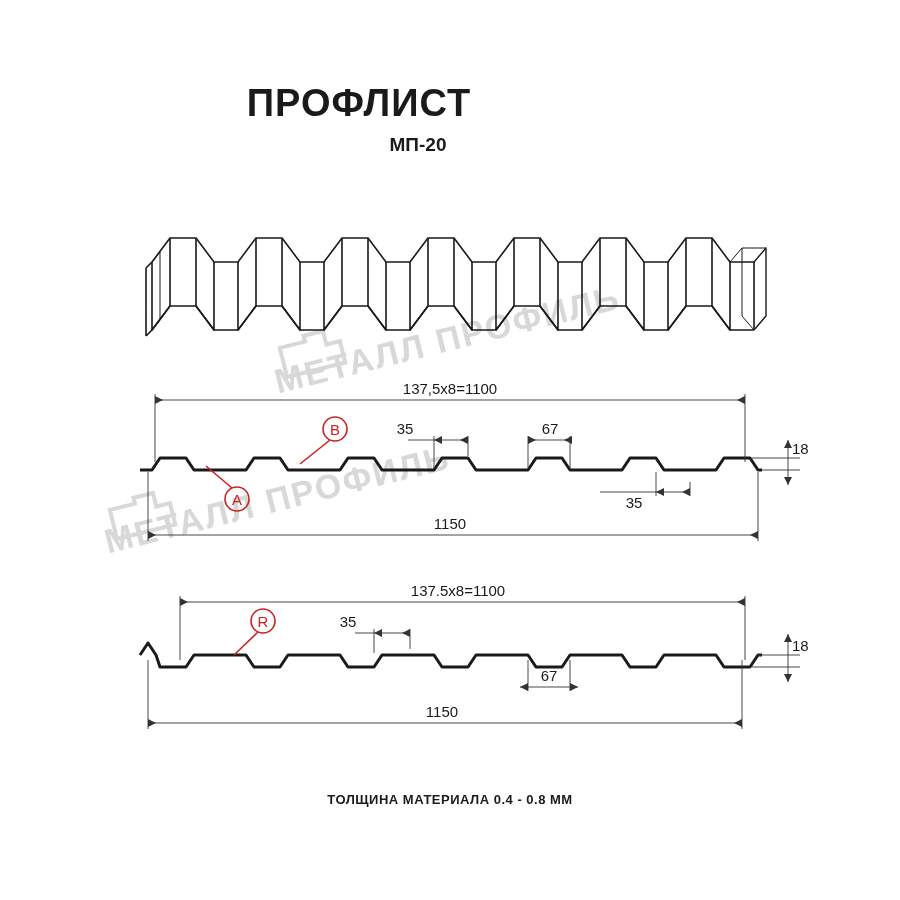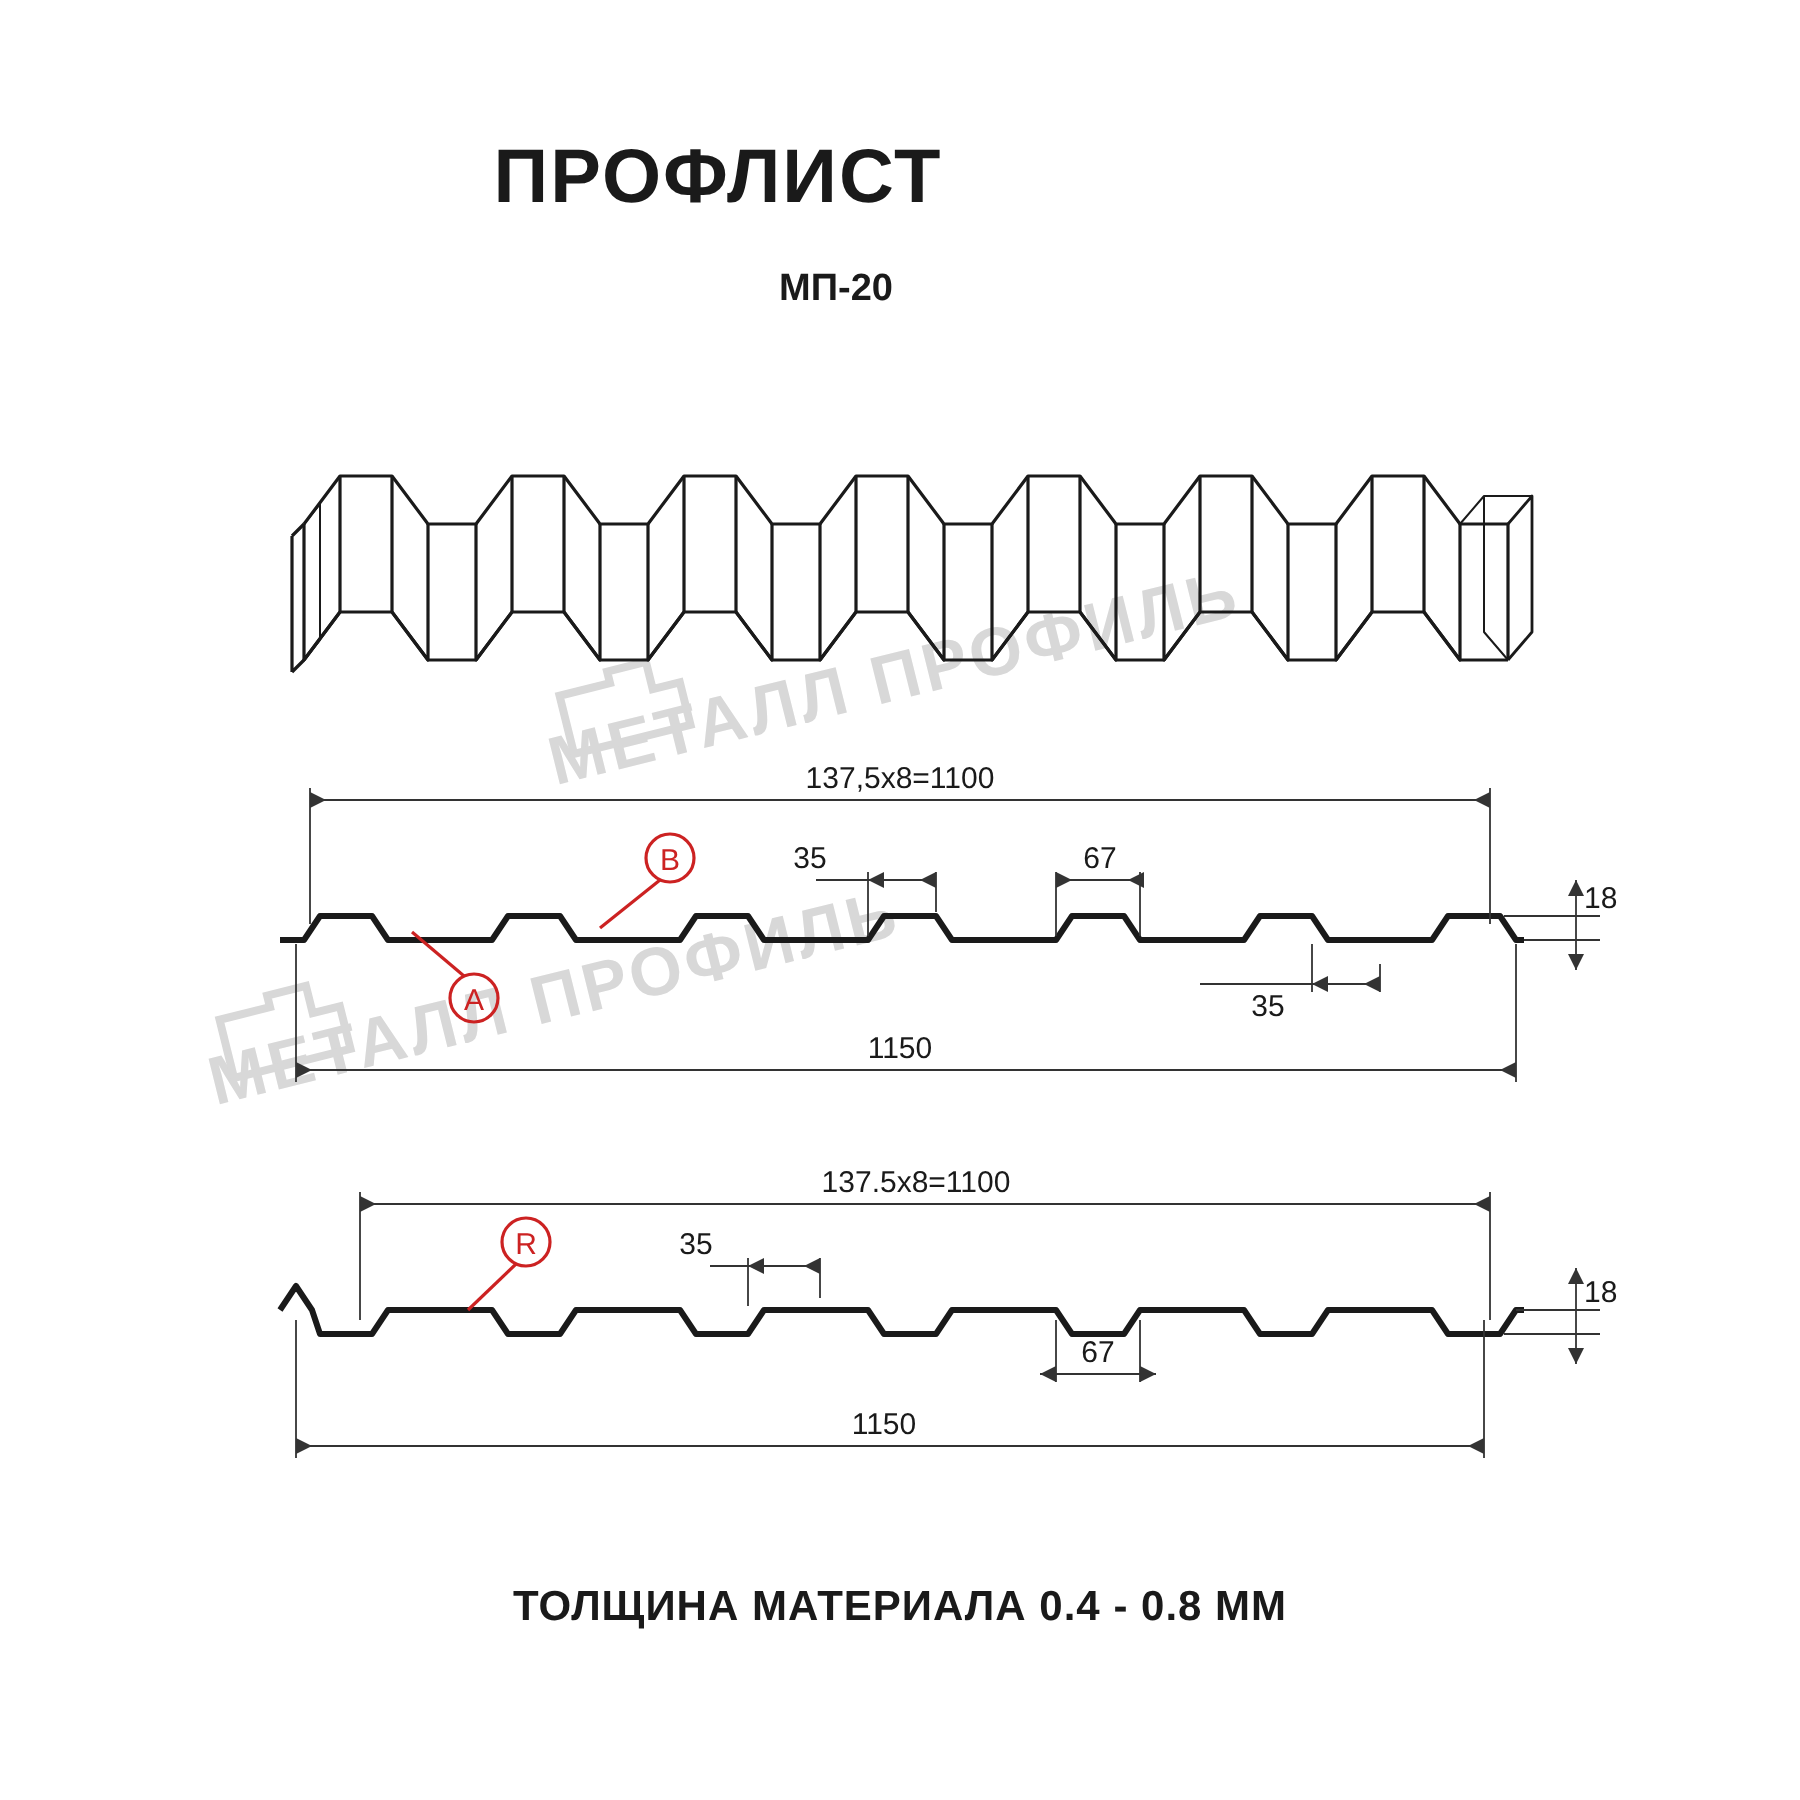--- a/index.html
+++ b/index.html
@@ -15,21 +15,21 @@
     position: relative;
     overflow: hidden;
   }
   .page {
     position: relative;
     width: 900px;
     height: 900px;
   }
   .title {
     position: absolute;
-    top: 68px;
+    top: 82px;
     left: 0;
     width: 718px;
     text-align: center;
     font-size: 38px;
     font-weight: bold;
     letter-spacing: 1px;
     color: #1a1a1a;
   }
   .subtitle {
     position: absolute;
@@ -40,21 +40,21 @@
     font-size: 19px;
     font-weight: bold;
     color: #1a1a1a;
   }
   .footer {
     position: absolute;
     top: 792px;
     left: 0;
     width: 900px;
     text-align: center;
-    font-size: 21px;
+    font-size: 13px;
     font-weight: bold;
     letter-spacing: 0.5px;
     color: #1a1a1a;
   }
   .drawing {
     position: absolute;
     top: 0;
     left: 0;
   }
   .wm {

